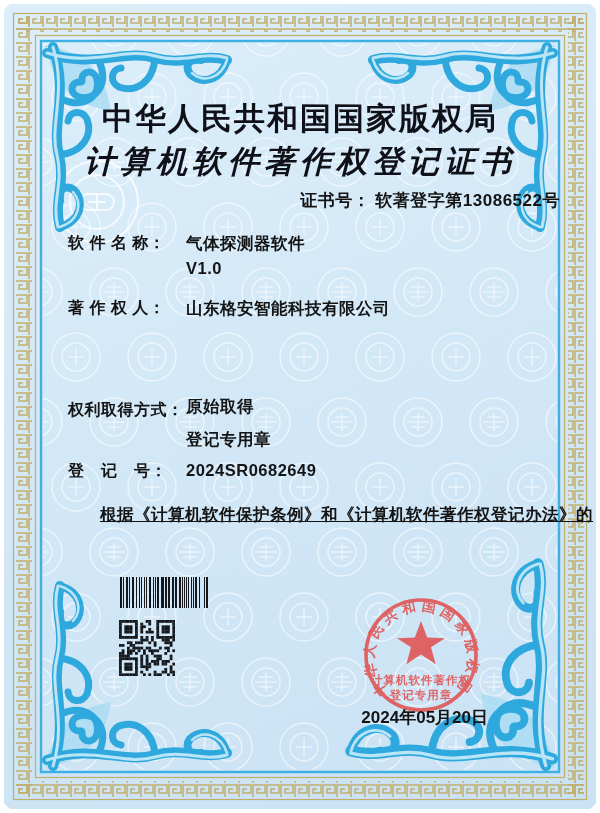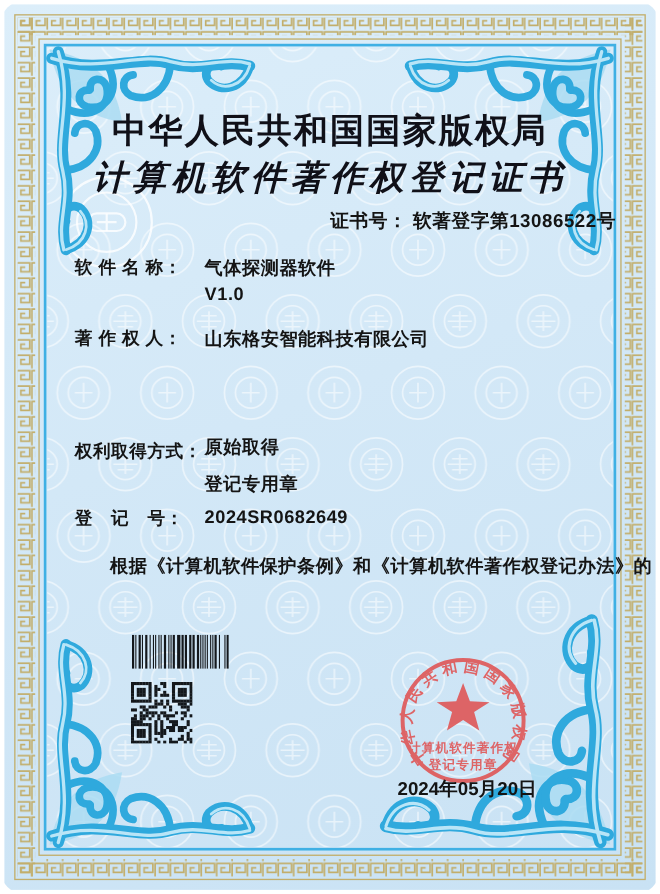--- a/index.html
+++ b/index.html
@@ -9,21 +9,21 @@
            background:linear-gradient(160deg,#dceefa 0%,#d3e8f7 45%,#c9e2f4 100%);}
   .deco-svg{position:absolute;left:0;top:0;width:600px;height:813px;pointer-events:none;}
   .txt{position:absolute;white-space:nowrap;font-weight:bold;}
   .title1{left:0;right:0;top:98px;text-align:center;font-size:31px;letter-spacing:2px;
           font-family:"Liberation Serif",serif;color:#101018;}
   .title2{left:0;right:0;top:141px;text-align:center;font-size:31px;letter-spacing:5px;
           font-family:"Liberation Serif",serif;color:#101018;font-style:italic;}
   .certno{right:40px;top:189px;font-size:17px;letter-spacing:.5px;}
   .row-label{left:68px;font-size:16px;letter-spacing:.5px;}
   .row-value{left:186px;font-size:16.5px;letter-spacing:.5px;}
-  .stm{font-size:16.5px;letter-spacing:.5px;}
+  .stm{font-size:16.5px;letter-spacing:.5px;text-decoration:underline;}
   .date{left:352px;top:706px;width:136px;text-align:right;font-size:17px;}
   .barcode-box{position:absolute;left:120px;top:577px;width:88px;height:31px;}
   .qr-box{position:absolute;left:119px;top:620px;width:56px;height:56px;}
   .seal-box{position:absolute;left:355px;top:589px;width:132px;height:132px;}
 </style>
 </head>
 <body>
 
 <div class="page">
   <div class="cert-bg"></div>

